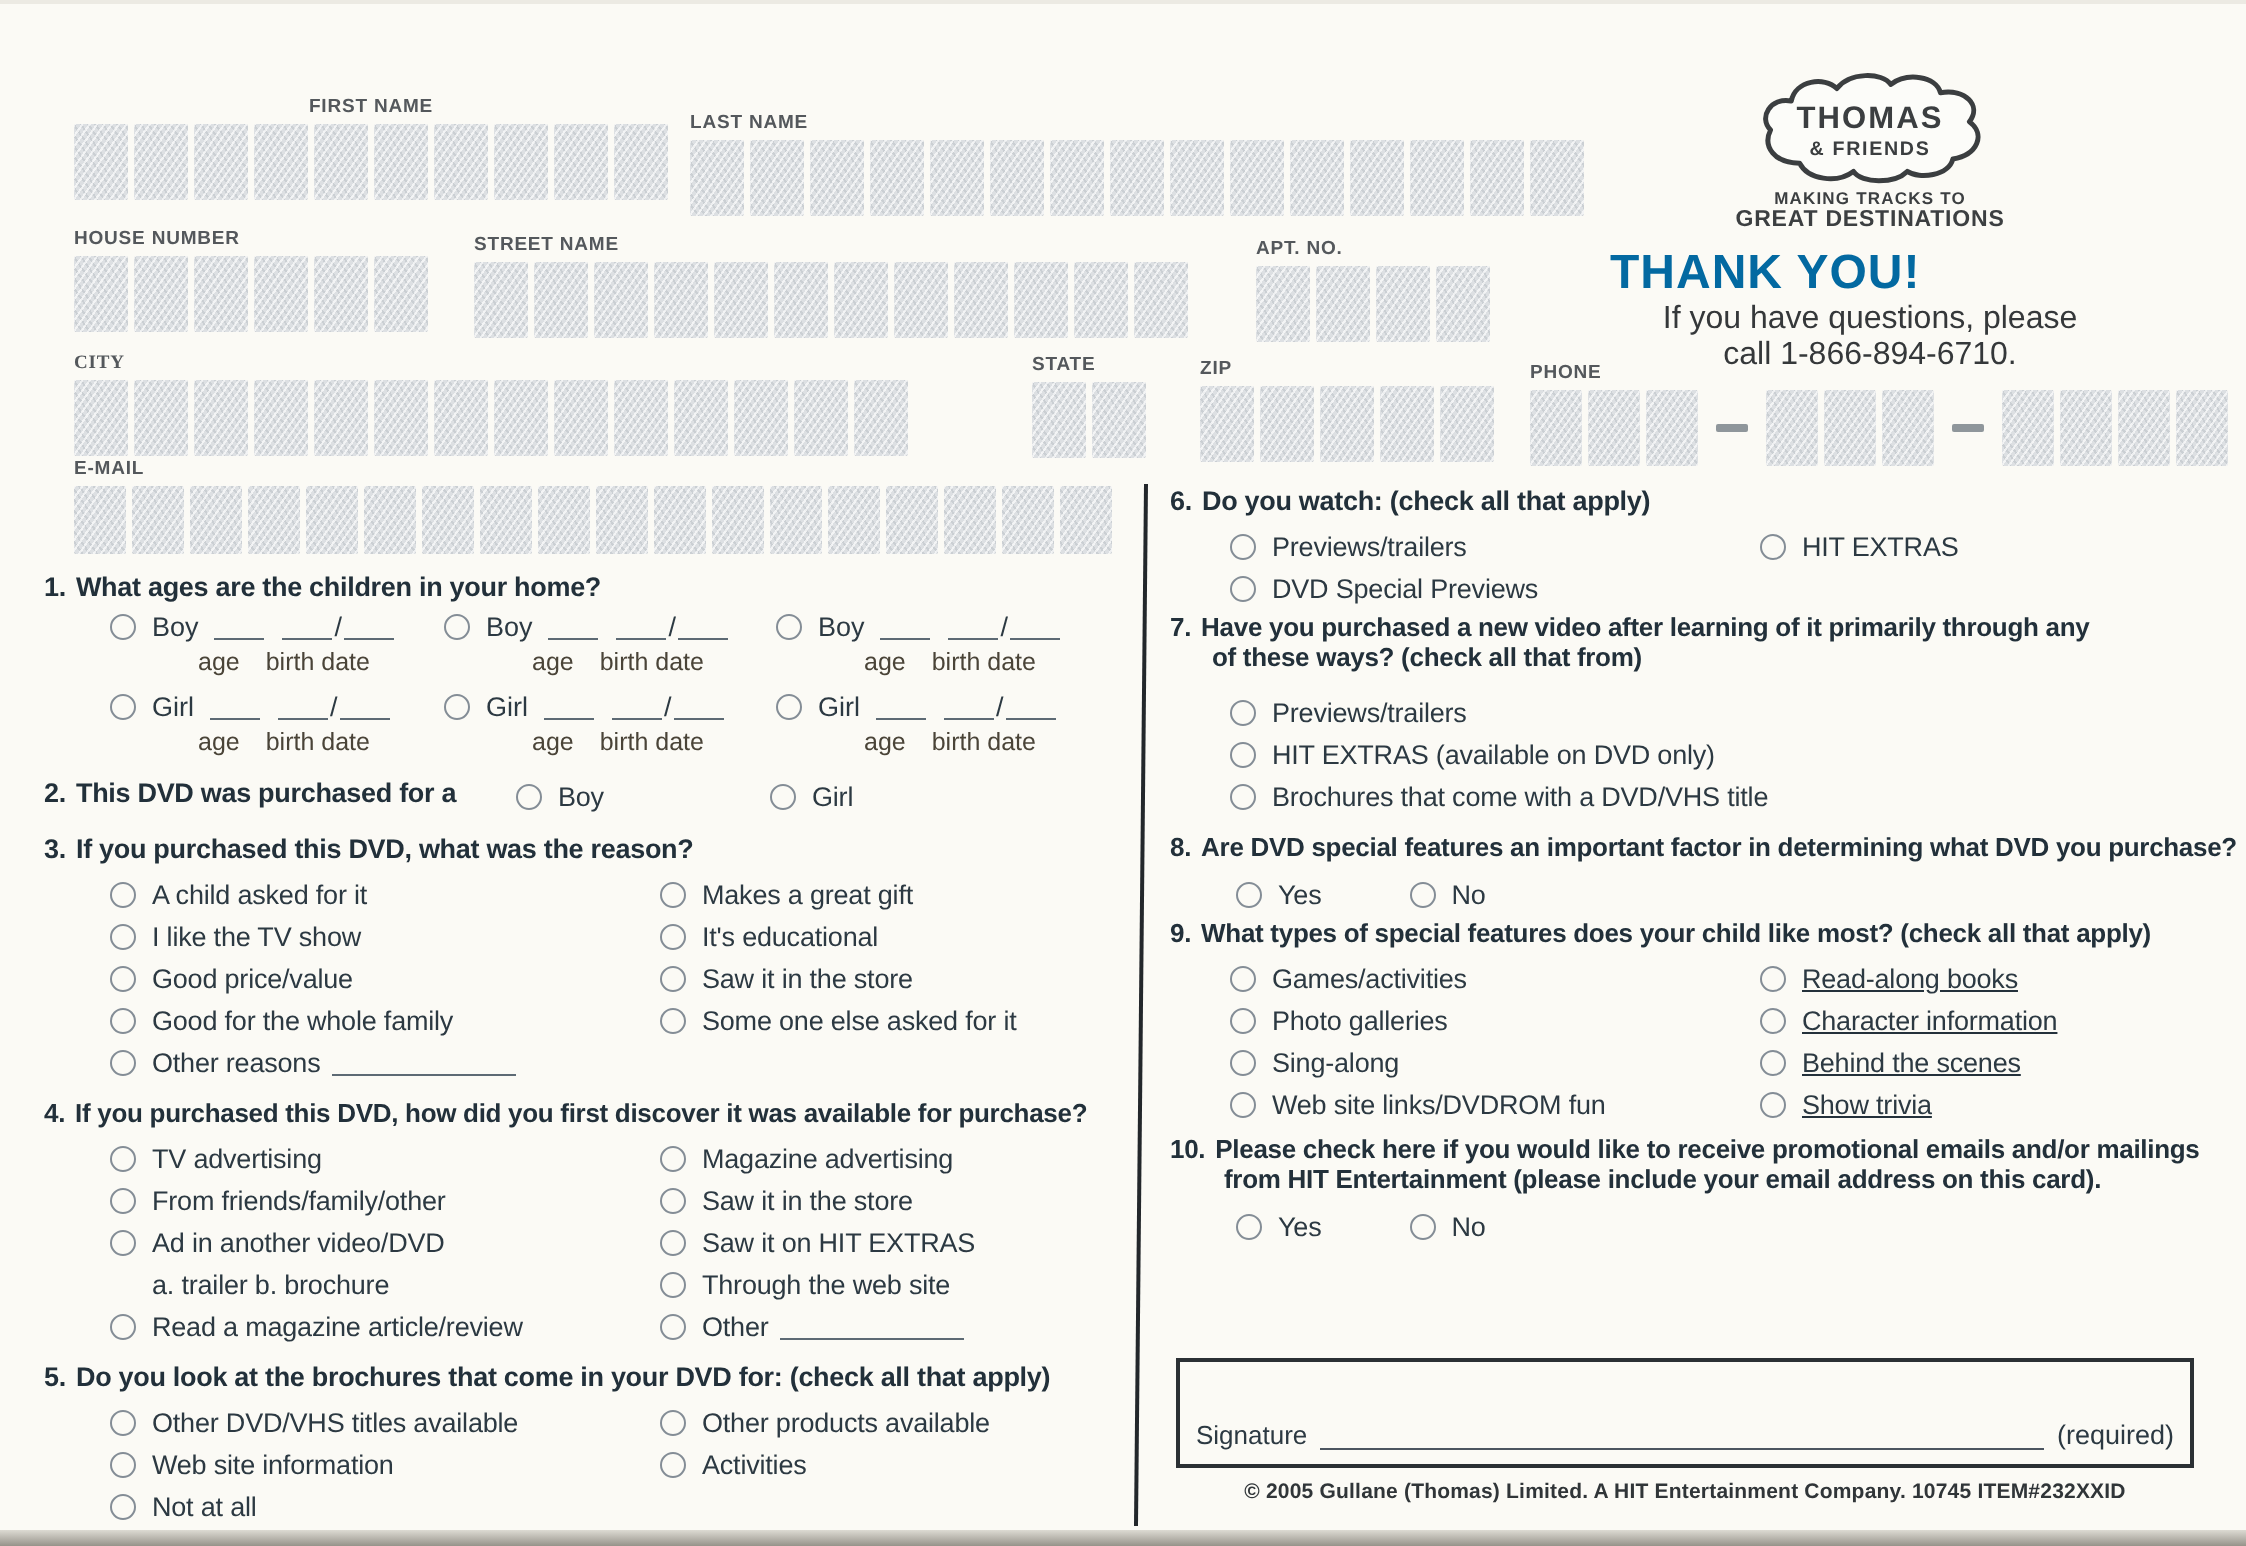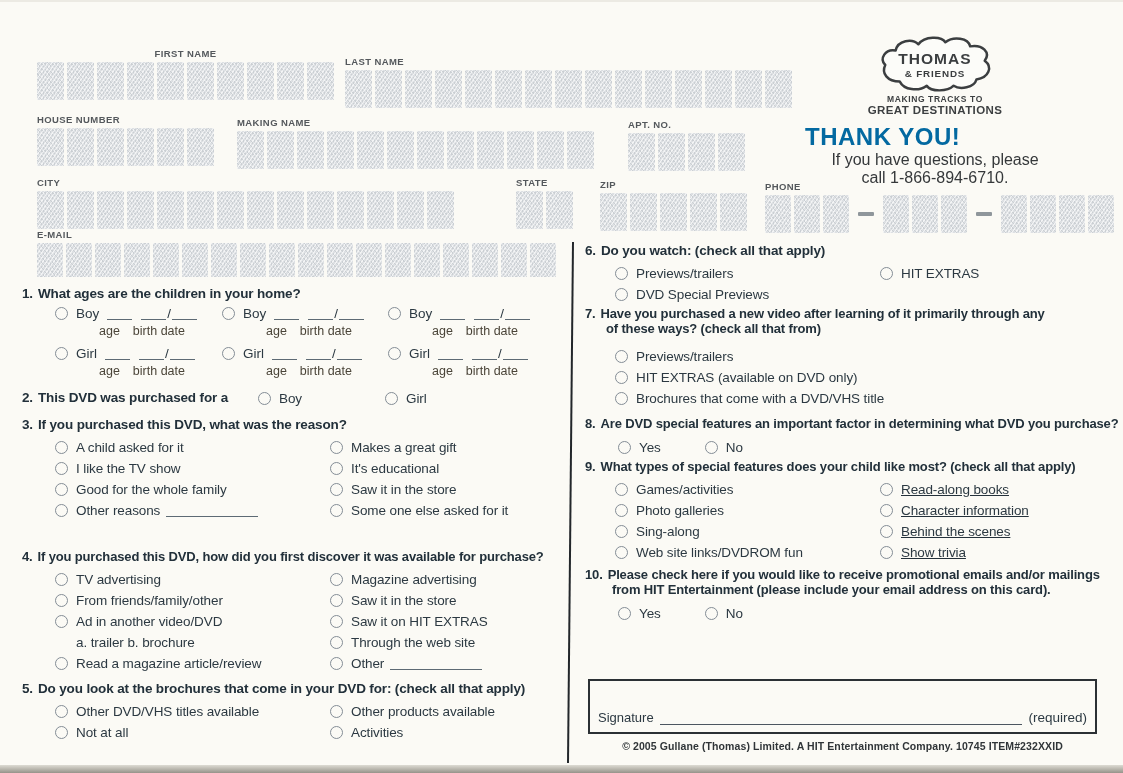--- a/index.html
+++ b/index.html
@@ -136,21 +136,21 @@
   <div class="boxrow">
       <span class="cbox"></span>
       <span class="cbox"></span>
       <span class="cbox"></span>
       <span class="cbox"></span>
       <span class="cbox"></span>
       <span class="cbox"></span>
     </div>
 </div>
 <div class="abs" style="left:237px; top:117px;">
-  <div class="flabel">MAKING NAME</div>
+  <div class="flabel">STREET NAME</div>
   <div class="boxrow">
       <span class="cbox"></span>
       <span class="cbox"></span>
       <span class="cbox"></span>
       <span class="cbox"></span>
       <span class="cbox"></span>
       <span class="cbox"></span>
       <span class="cbox"></span>
       <span class="cbox"></span>
       <span class="cbox"></span>
@@ -161,21 +161,21 @@
 </div>
 <div class="abs" style="left:628px; top:119px;">
   <div class="flabel">APT. NO.</div>
   <div class="boxrow">
       <span class="cbox"></span>
       <span class="cbox"></span>
       <span class="cbox"></span>
       <span class="cbox"></span>
     </div>
 </div>
-<div class="abs" style="left:37px; top:177px;">
+<div class="abs" style="left:37px; top:177px;font-family:Liberation Serif, serif;">
   <div class="flabel">CITY</div>
   <div class="boxrow">
       <span class="cbox"></span>
       <span class="cbox"></span>
       <span class="cbox"></span>
       <span class="cbox"></span>
       <span class="cbox"></span>
       <span class="cbox"></span>
       <span class="cbox"></span>
       <span class="cbox"></span>
@@ -364,20 +364,24 @@
       <div class="opt">
         <span class="radio"></span>
         <span class="olabel">A child asked for it</span>
       </div>
       <div class="opt">
         <span class="radio"></span>
         <span class="olabel">I like the TV show</span>
       </div>
       <div class="opt">
         <span class="radio"></span>
+        <span class="olabel">Good price/value</span>
+      </div>
+      <div class="opt">
+        <span class="radio"></span>
         <span class="olabel">Good for the whole family</span>
       </div>
       <div class="opt">
         <span class="radio"></span>
         <span class="olabel">Other reasons</span>
         <span class="blankline"></span>
       </div>
     </div>
   <div class="optcol" style="left:308px; top:20px;">
       <div class="opt">
@@ -446,20 +450,24 @@
       </div>
     </div>
 </div>
 
 <div class="abs q" style="left:22px; top:681px; width:550px;">
   <div class="qtext"><span class="qnum">5.</span><span>Do you look at the brochures that come in your DVD for: (check all that apply)</span></div>
   <div class="optcol" style="left:33px; top:20px;">
       <div class="opt">
         <span class="radio"></span>
         <span class="olabel">Other DVD/VHS titles available</span>
+      </div>
+      <div class="opt">
+        <span class="radio"></span>
+        <span class="olabel">Web site information</span>
       </div>
       <div class="opt">
         <span class="radio"></span>
         <span class="olabel">Not at all</span>
       </div>
     </div>
   <div class="optcol" style="left:308px; top:20px;">
       <div class="opt">
         <span class="radio"></span>
         <span class="olabel">Other products available</span>

